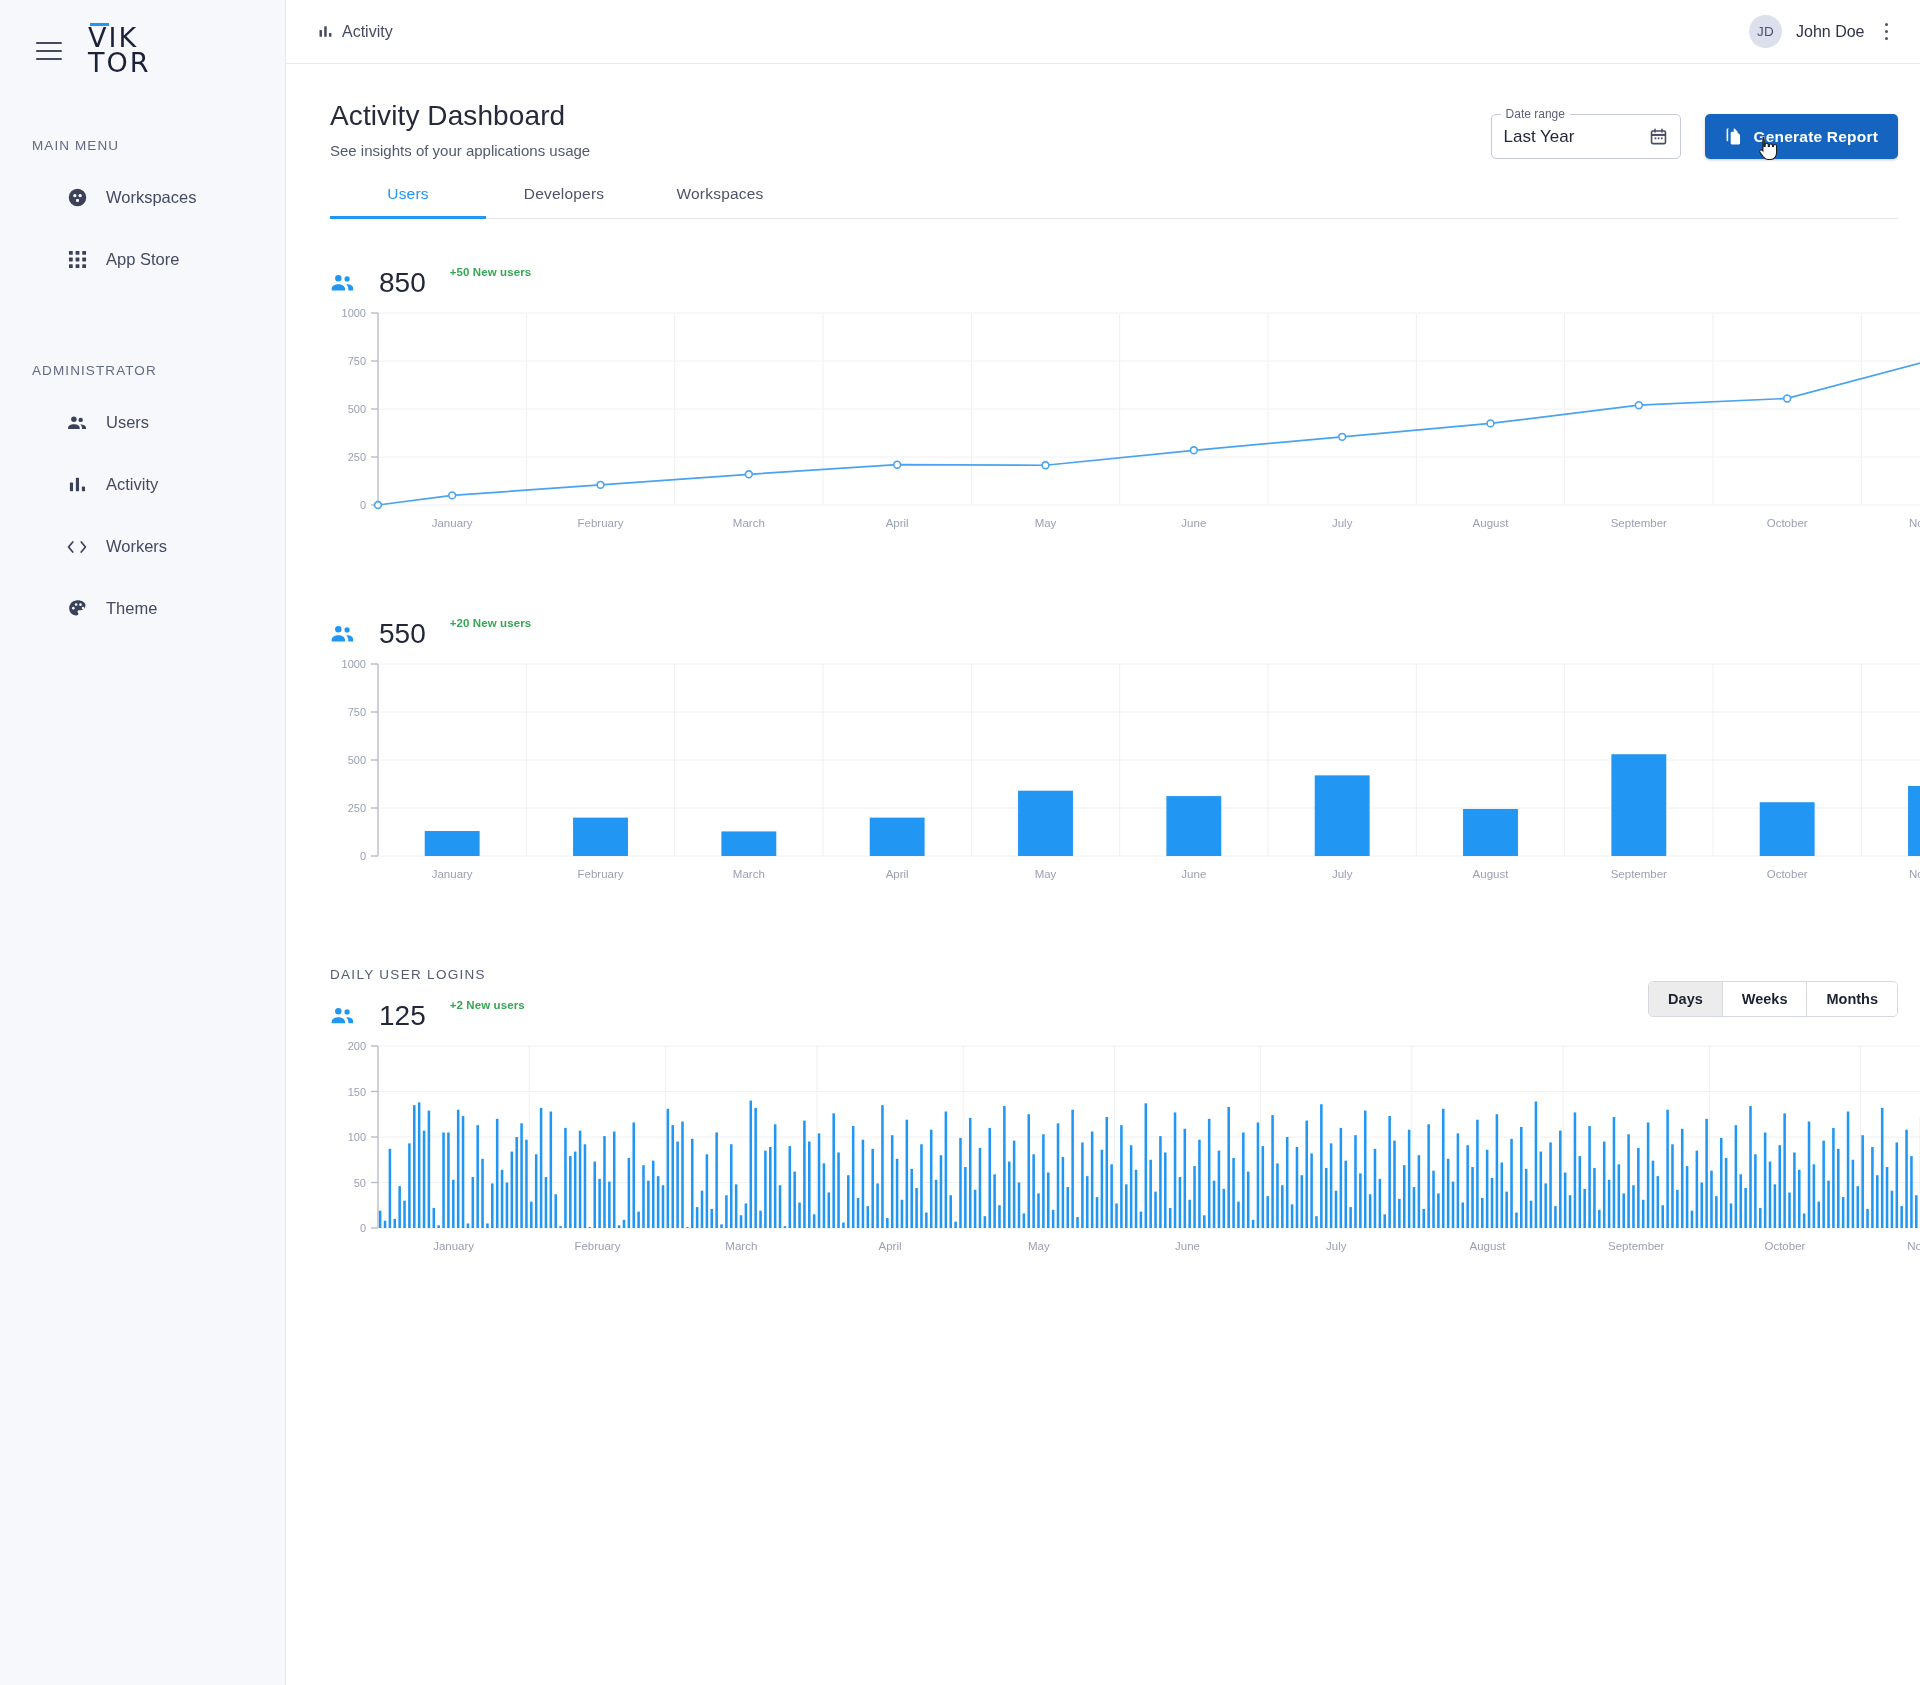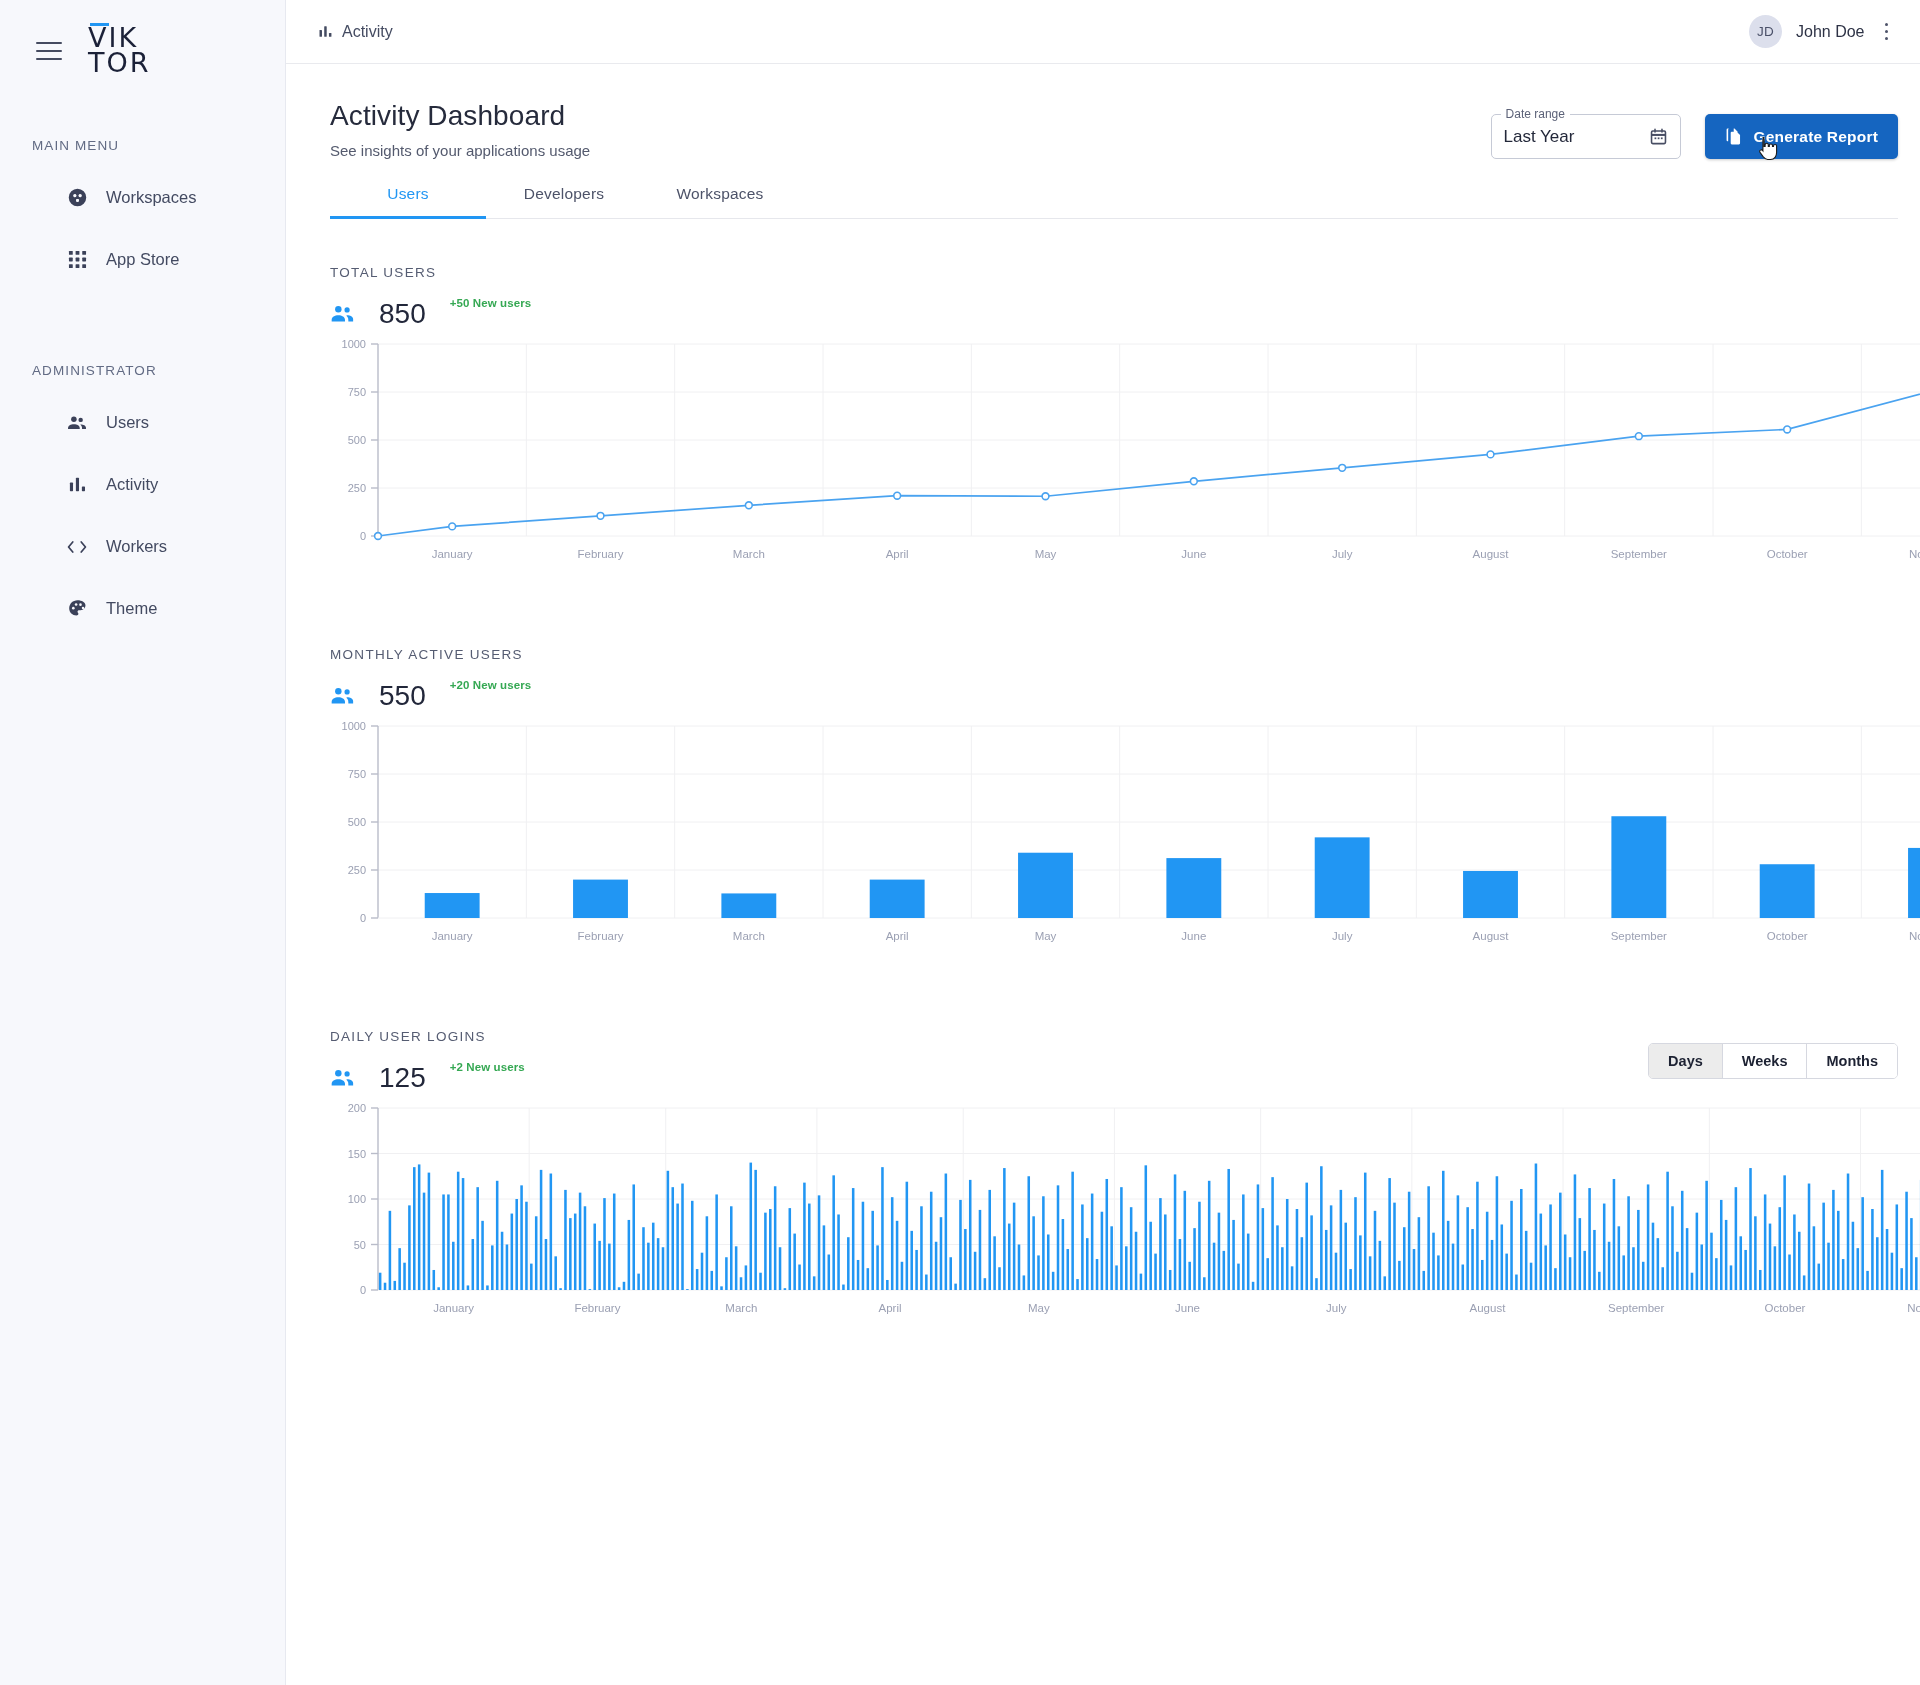--- a/index.html
+++ b/index.html
@@ -288,23 +288,20 @@
         </div>
       </div>
 
       <nav class="tabs">
         <div class="tab active">Users</div>
         <div class="tab">Developers</div>
         <div class="tab">Workspaces</div>
       </nav>
 
       <section class="section">
-        <div class="sec-head">
-          <div class="sec-title">TOTAL USERS</div>
-        </div>
         <div class="stat-row">
           <span class="ppl-ico">
             <svg width="25" height="21" viewBox="0 0 24 20" fill="#2196f3">
                 <circle cx="8" cy="5" r="3.1"></circle>
                 <circle cx="16.4" cy="5.6" r="2.5"></circle>
                 <path d="M1.6 15.2c0-2.8 3-4.4 6.4-4.4s6.4 1.6 6.4 4.4v1.4H1.6v-1.4z"></path>
                 <path d="M16.4 10.6c2.9 0 5.8 1.3 5.8 3.6v2.4h-4.6v-1.4c0-1.7-.8-3-2-3.9.3-.4.6-.6.8-.7z"></path>
               </svg>
           </span>
           <span class="stat-num">850</span>
@@ -363,23 +360,20 @@
               <circle cx="1160.5" cy="118.4" r="3.4" fill="#fff" stroke="#4aa3f0" stroke-width="1.6"></circle>
               <circle cx="1308.8333333333335" cy="100.16" r="3.4" fill="#fff" stroke="#4aa3f0" stroke-width="1.6"></circle>
               <circle cx="1457.1666666666667" cy="93.44" r="3.4" fill="#fff" stroke="#4aa3f0" stroke-width="1.6"></circle>
               <circle cx="1605.5" cy="54.079999999999984" r="3.4" fill="#fff" stroke="#4aa3f0" stroke-width="1.6"></circle>
               <circle cx="1753.8333333333335" cy="47.359999999999985" r="3.4" fill="#fff" stroke="#4aa3f0" stroke-width="1.6"></circle>
             </svg>
         </div>
       </section>
 
       <section class="section s2">
-        <div class="sec-head">
-          <div class="sec-title">MONTHLY ACTIVE USERS</div>
-        </div>
         <div class="stat-row">
           <span class="ppl-ico">
             <svg width="25" height="21" viewBox="0 0 24 20" fill="#2196f3">
                 <circle cx="8" cy="5" r="3.1"></circle>
                 <circle cx="16.4" cy="5.6" r="2.5"></circle>
                 <path d="M1.6 15.2c0-2.8 3-4.4 6.4-4.4s6.4 1.6 6.4 4.4v1.4H1.6v-1.4z"></path>
                 <path d="M16.4 10.6c2.9 0 5.8 1.3 5.8 3.6v2.4h-4.6v-1.4c0-1.7-.8-3-2-3.9.3-.4.6-.6.8-.7z"></path>
               </svg>
           </span>
           <span class="stat-num">550</span>

